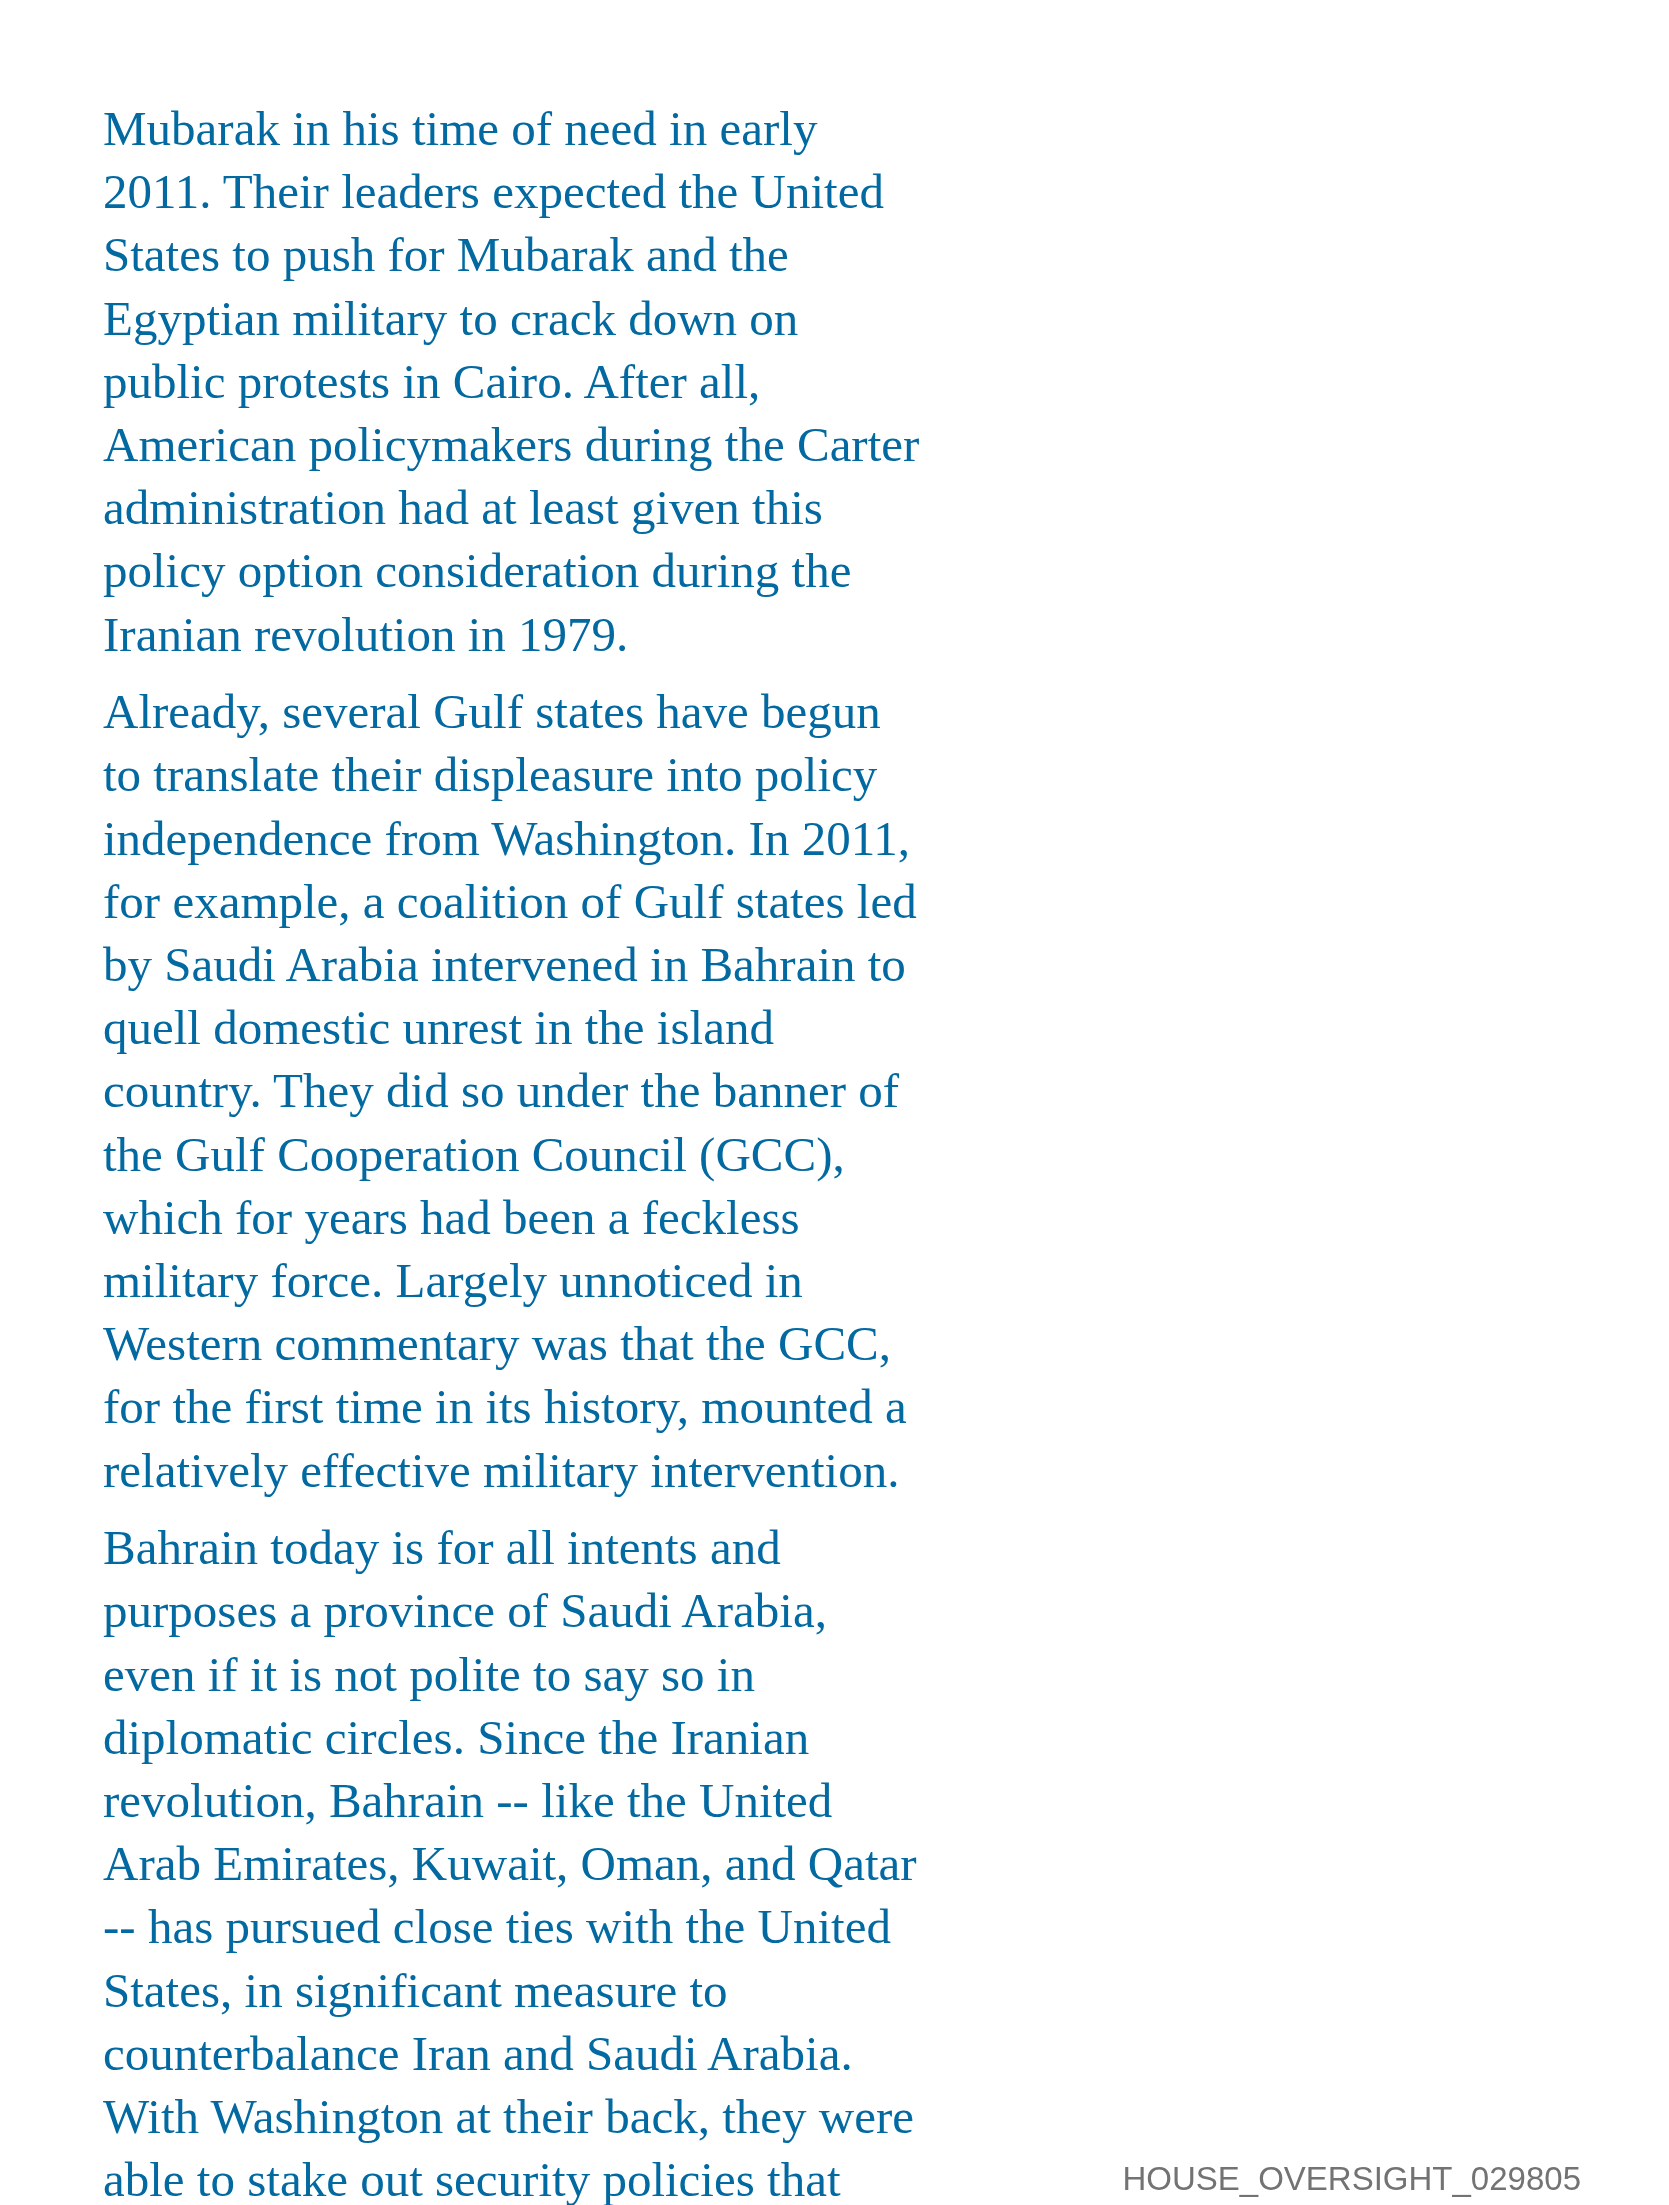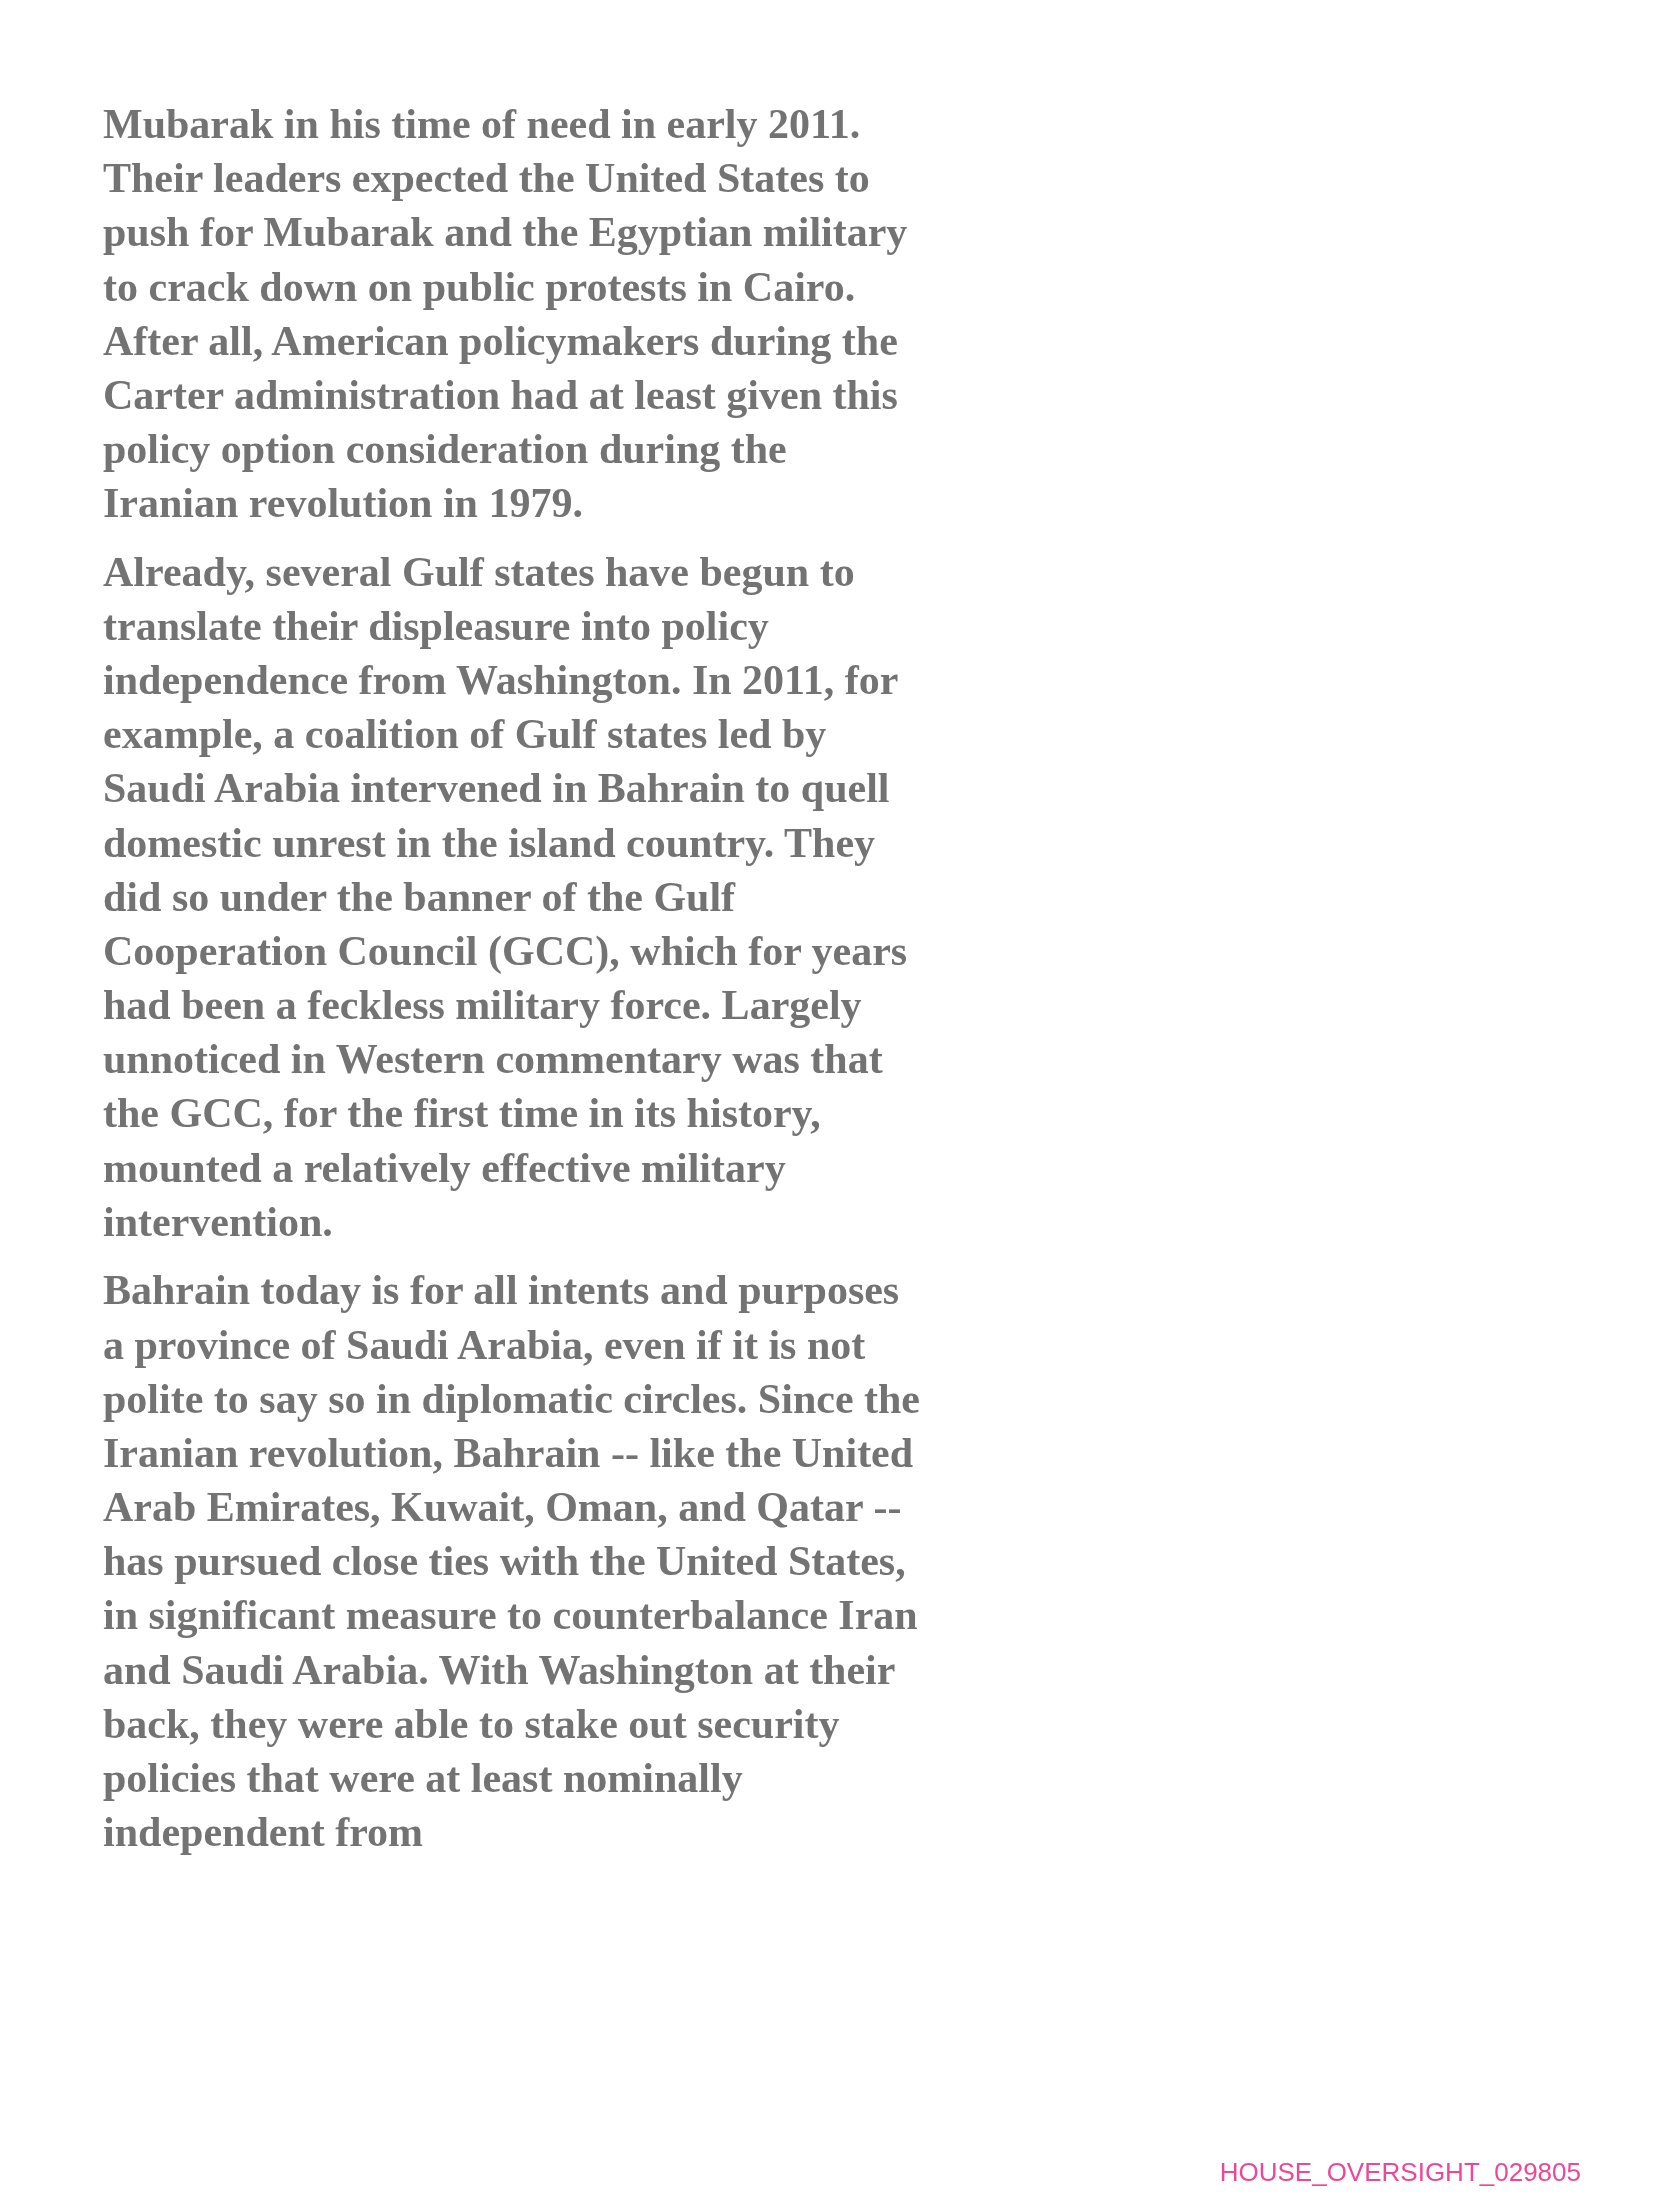--- a/index.html
+++ b/index.html
@@ -17,34 +17,33 @@
     color: #000000;
   }
   .text-column {
     position: absolute;
     left: 103px;
     top: 97px;
     width: 825px;
   }
   .text-column p {
     margin: 0 0 14.4px 0;
-    font-size: 42px;
+    font-size: 49px;
     line-height: 1.29;
     letter-spacing: 0px;
-    color: #737373;
+    color: #0369a1;
     text-align: left;
-    font-weight: bold;
   }
   .footer-id {
     position: absolute;
     right: 88px;
-    bottom: 17px;
+    bottom: 7px;
     font-family: "Liberation Sans", sans-serif;
-    font-size: 26px;
-    color: #ec4899;
+    font-size: 33px;
+    color: #737373;
     white-space: nowrap;
   }
 </style>
 </head>
 <body>
 
 <div class="page">
 
   <div class="text-column">
     <p>Mubarak in his time of need in early 2011. Their leaders expected the United States to push for Mubarak and the Egyptian military to crack down on public protests in Cairo. After all, American policymakers during the Carter administration had at least given this policy option consideration during the Iranian revolution in 1979.</p>

